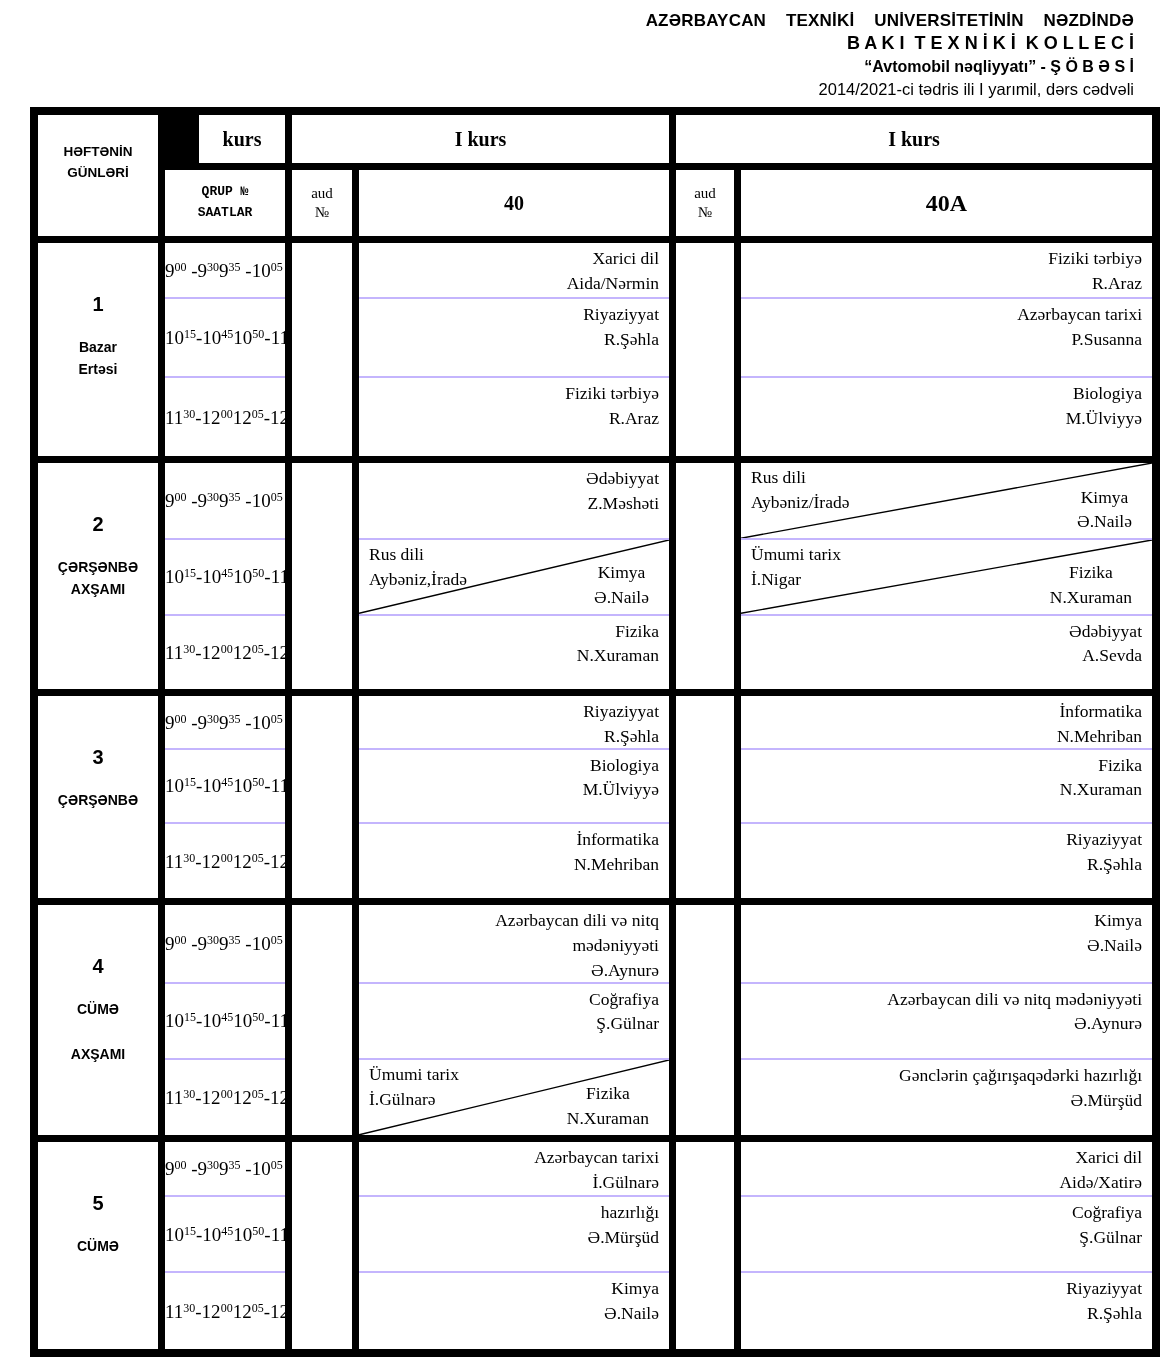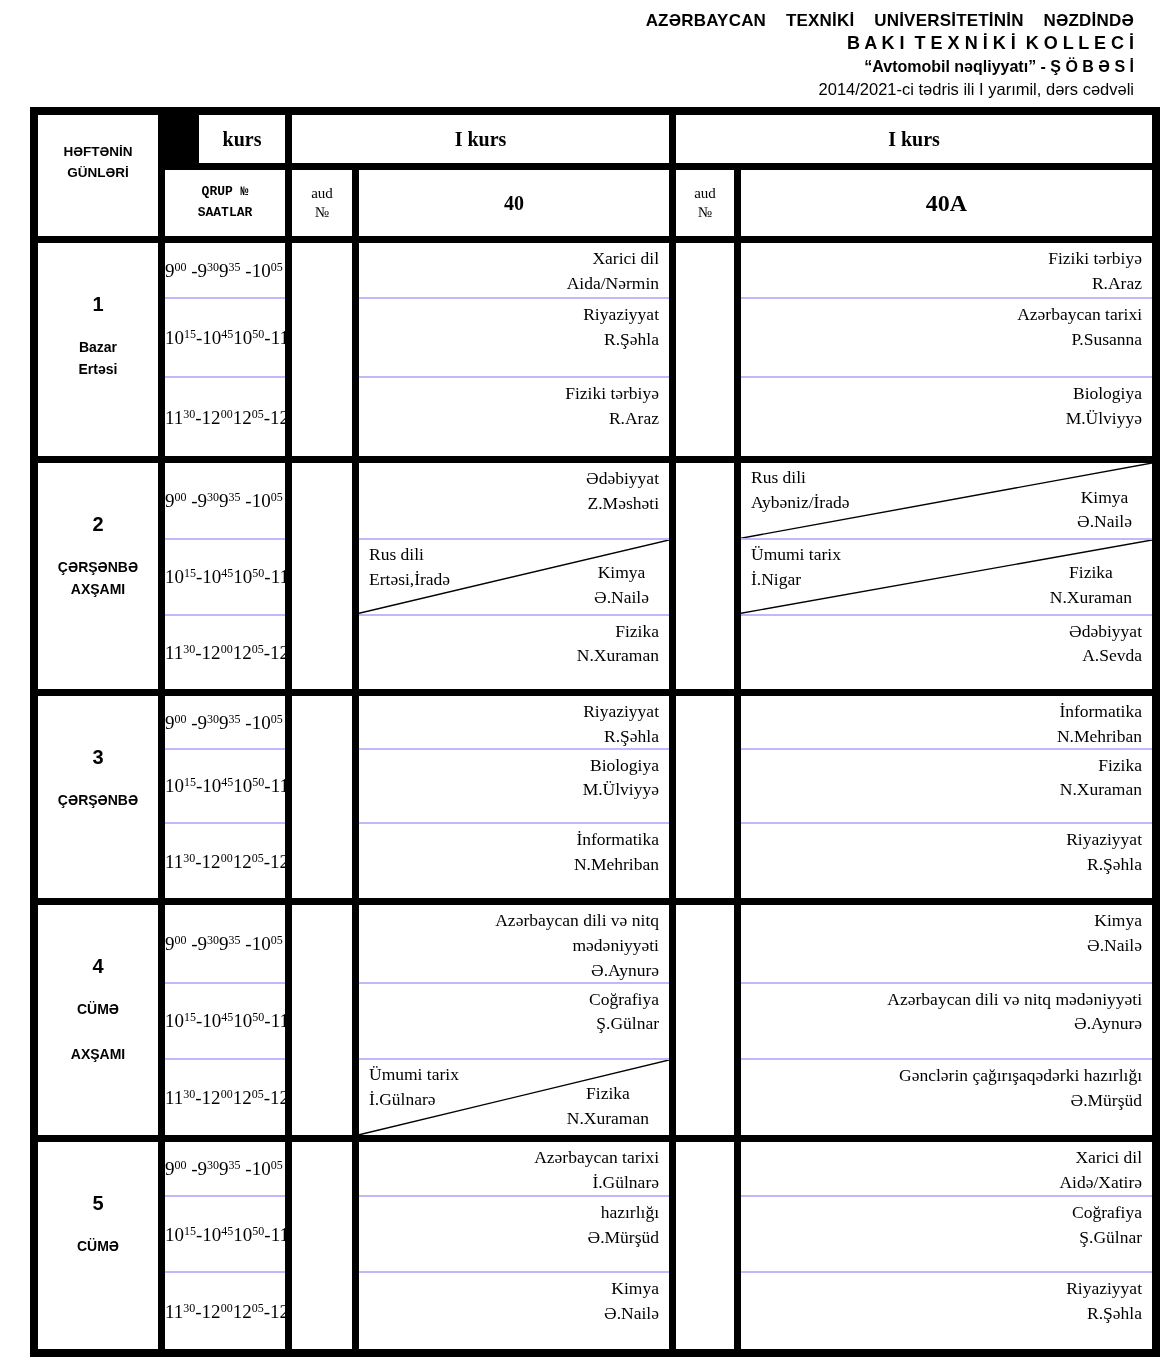--- a/index.html
+++ b/index.html
@@ -176,21 +176,21 @@
             <div>Ədəbiyyat</div>
             <div>Z.Məshəti</div>
           </div>
         </div>
         <div class="slot lesson-slot diag">
           <svg class="diag-line" viewBox="0 0 100 100" preserveAspectRatio="none">
             <line x1="0" y1="100" x2="100" y2="0" stroke="#000" stroke-width="1.4" vector-effect="non-scaling-stroke"></line>
           </svg>
           <div class="tl">
             <div>Rus dili</div>
-            <div>Ertəsi,İradə</div>
+            <div>Aybəniz,İradə</div>
           </div>
           <div class="br">
             <div>Kimya</div>
             <div>Ə.Nailə</div>
           </div>
         </div>
         <div class="slot lesson-slot">
           <div class="lesson-text">
             <div>Fizika</div>
             <div>N.Xuraman</div>

